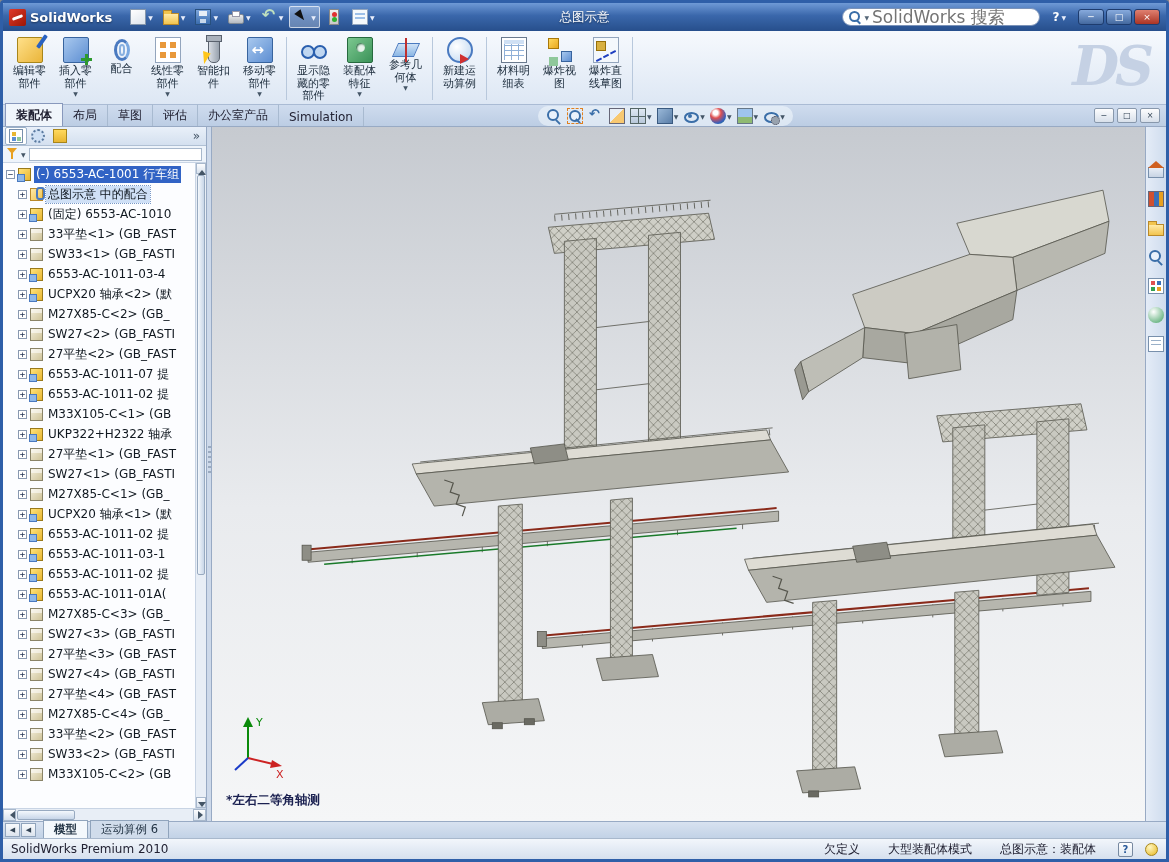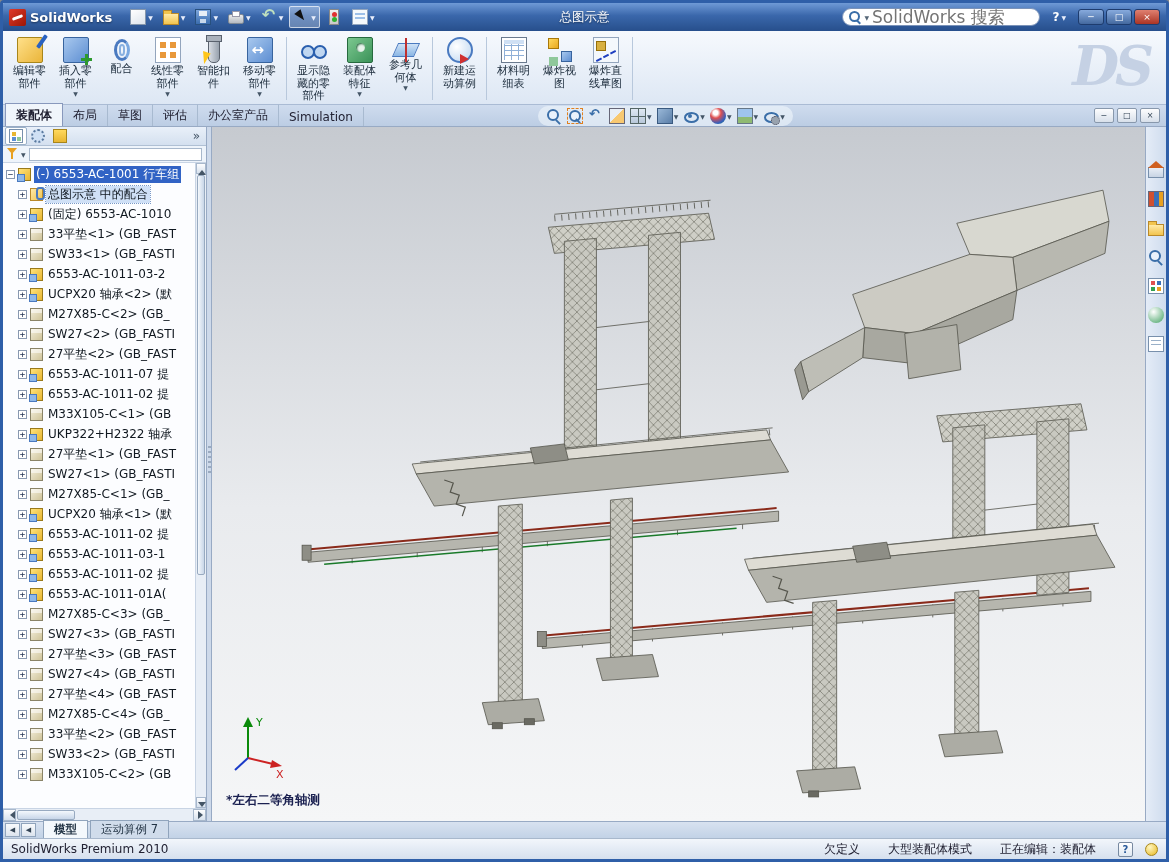--- a/index.html
+++ b/index.html
@@ -418,21 +418,21 @@
               <span class="tlabel">33平垫&lt;1&gt; (GB_FAST</span>
             </div>
             <div class="trow">
               <span class="expander">+</span>
               <span class="ic ic13 ic-part"></span>
               <span class="tlabel">SW33&lt;1&gt; (GB_FASTI</span>
             </div>
             <div class="trow">
               <span class="expander">+</span>
               <span class="ic ic13 ic-assembly"></span>
-              <span class="tlabel">6553-AC-1011-03-2</span>
+              <span class="tlabel">6553-AC-1011-03-4</span>
             </div>
             <div class="trow">
               <span class="expander">+</span>
               <span class="ic ic13 ic-assembly"></span>
               <span class="tlabel">UCPX20 轴承&lt;2&gt; (默</span>
             </div>
             <div class="trow">
               <span class="expander">+</span>
               <span class="ic ic13 ic-part"></span>
               <span class="tlabel">M27X85-C&lt;2&gt; (GB_</span>
@@ -687,27 +687,27 @@
       </div>
   </div>
 
   <div class="motion-row">
     <div class="motion-nav">
         <div class="mnav">◀</div>
         <div class="mnav">◀</div>
       </div>
     <div class="motion-tabs">
         <div class="mtab active">模型</div>
-        <div class="mtab">运动算例 7</div>
+        <div class="mtab">运动算例 6</div>
       </div>
   </div>
 
   <div class="statusbar">
     <span class="status-left">SolidWorks Premium 2010</span>
     <span class="status-items" style="display:flex">
         <span class="sitem">欠定义</span>
         <span class="sitem">大型装配体模式</span>
-        <span class="sitem">正在编辑：装配体</span>
+        <span class="sitem">总图示意：装配体</span>
       </span>
     <span class="status-help">?</span>
     <span class="quick-tip"></span>
   </div>
 </div>
 
 </body></html>

